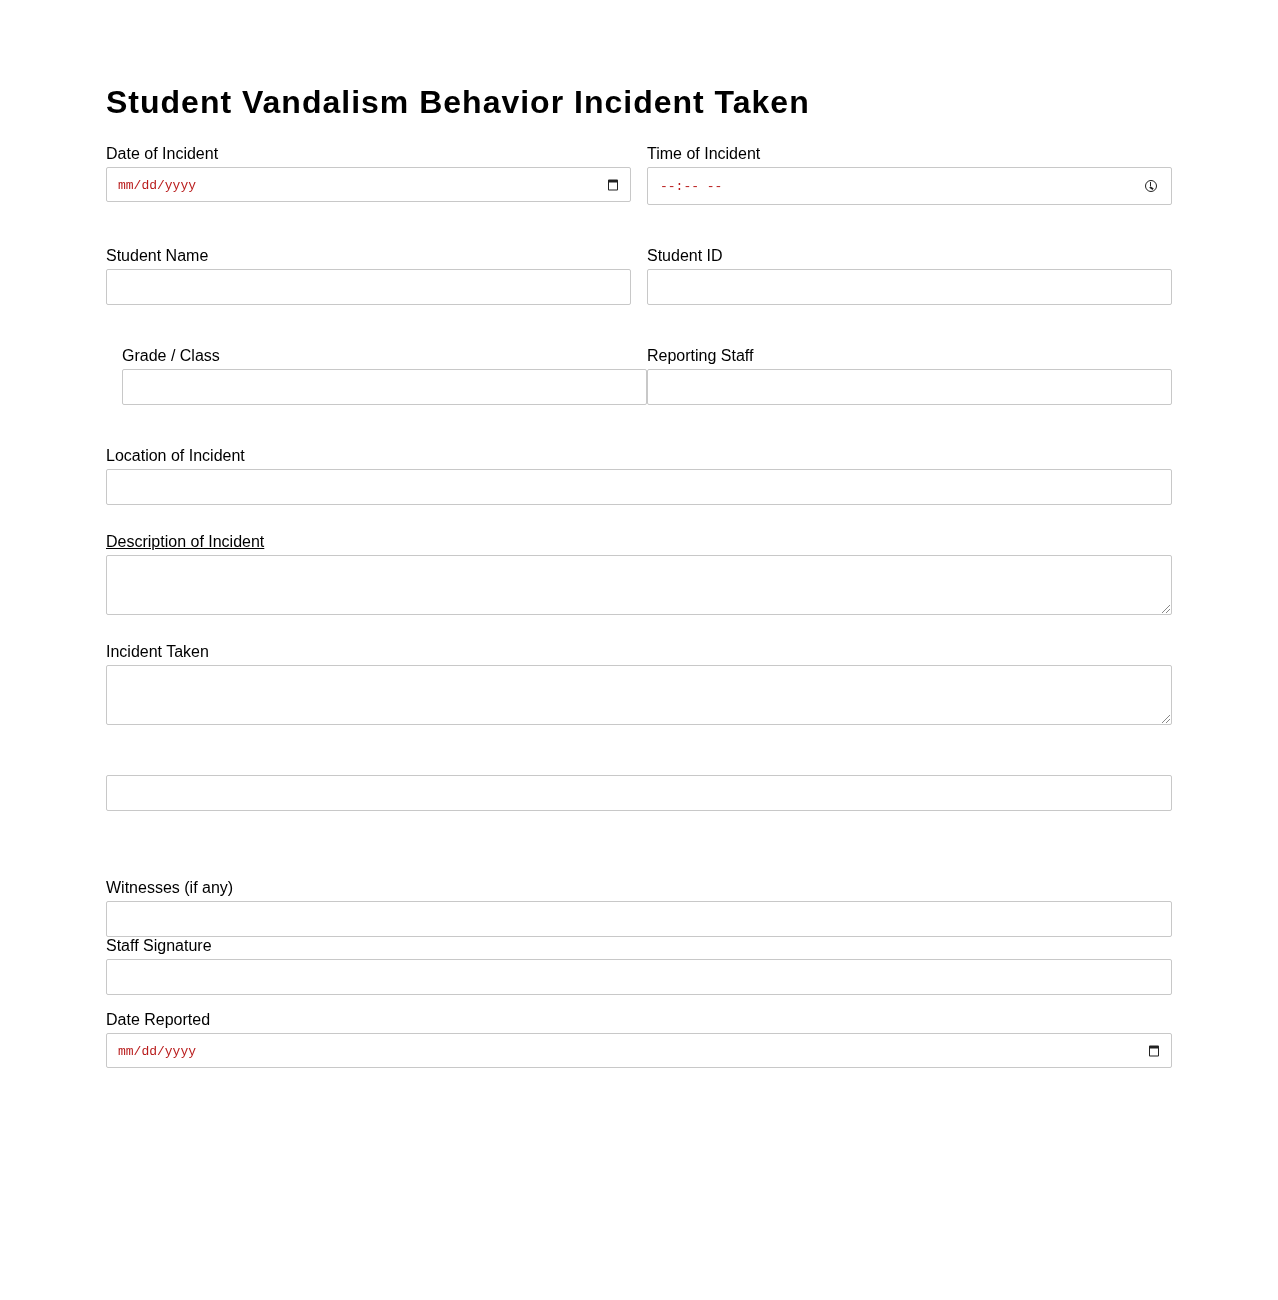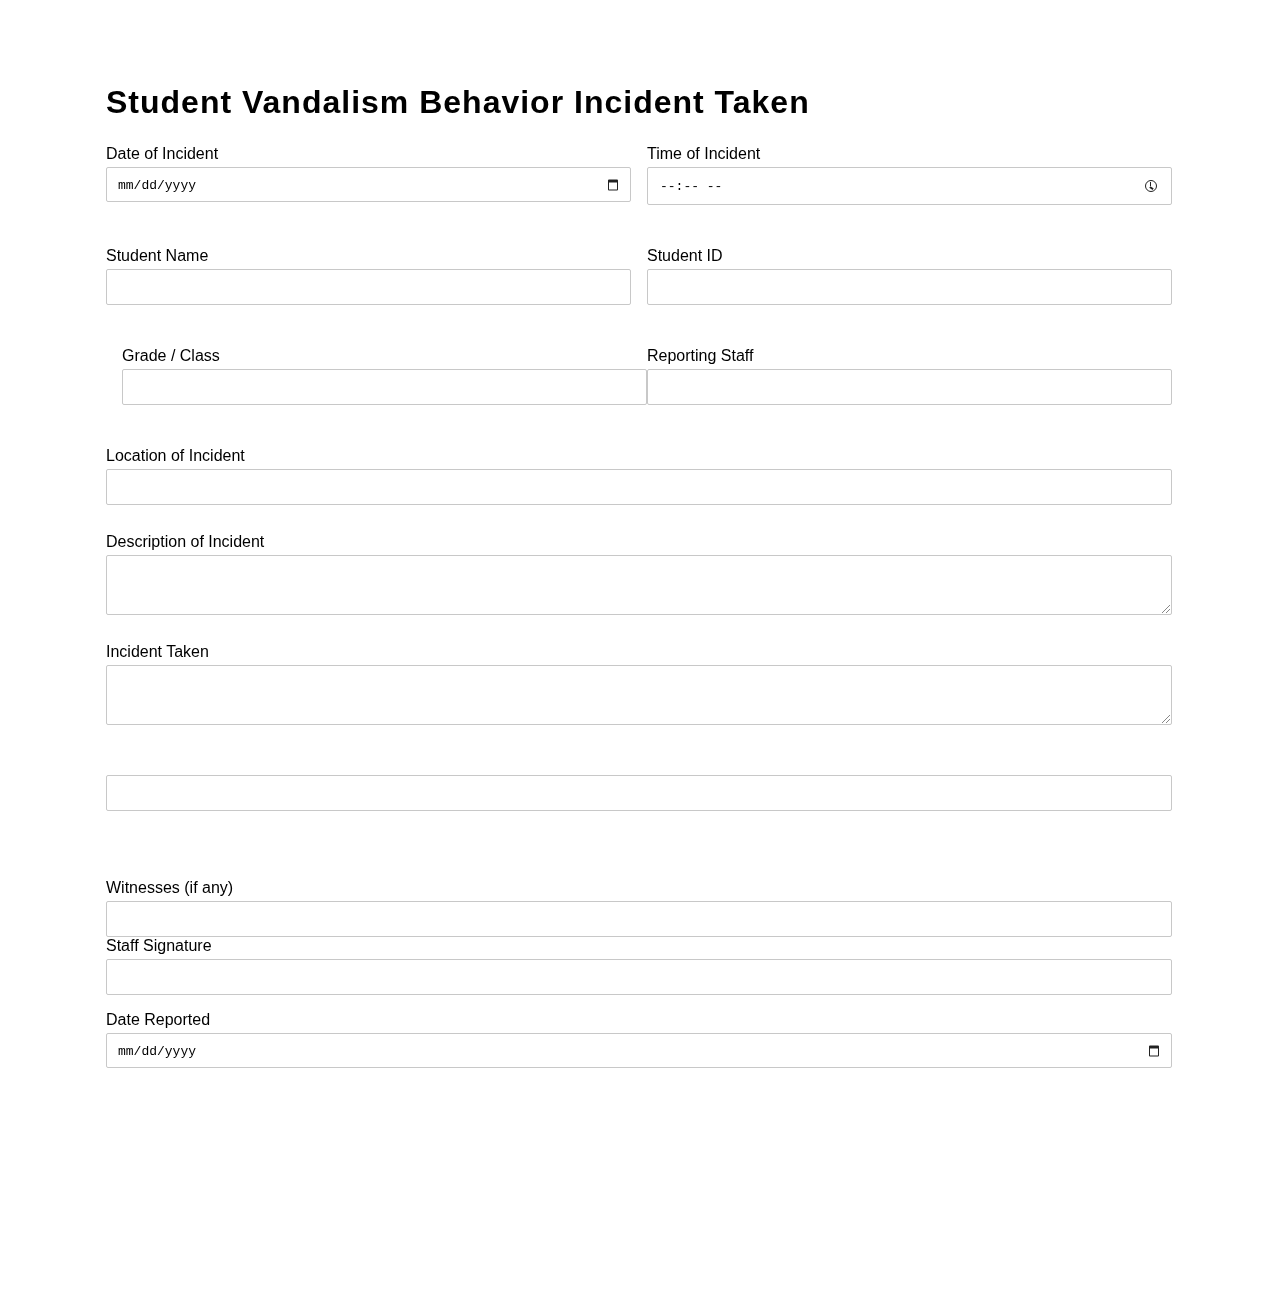--- a/index.html
+++ b/index.html
@@ -44,21 +44,21 @@
       position: absolute;
       left: 0;
       width: 100%;
       border: 1px solid #c8c8c8;
       border-radius: 2px;
       background: #fff;
     }
     .control.date, .control.time {
       font-family: "Liberation Mono", monospace;
       font-size: 13px;
-      color: #000000;
+      color: #b91c1c;
     }
     .ph {
       position: absolute;
       left: 11px;
       top: 50%;
       transform: translateY(-50%);
       white-space: nowrap;
       font-family: "Liberation Mono", monospace;
       font-size: 13px;
     }
@@ -155,21 +155,21 @@
   <div class="field" style="top:347px; left:541px; width:525px; height:58px;">
     <label class="label">Reporting Staff</label>
     <div class="control" style="top:22px; height:36px;"></div>
   </div>
 
   <div class="field" style="top:447px; left:0; width:1066px; height:58px;">
     <label class="label">Location of Incident</label>
     <div class="control" style="top:22px; height:36px;"></div>
   </div>
 
-  <div class="field" style="top:533px; left:0; width:1066px; height:82px;">
+  <div class="field" style="top:533px; left:0; width:1066px; height:82px;text-decoration:underline;">
     <label class="label">Description of Incident</label>
     <div class="control" style="top:22px; height:60px;">
       <span class="resize-grip"></span>
     </div>
   </div>
 
   <div class="field" style="top:643px; left:0; width:1066px; height:82px;">
     <label class="label">Incident Taken</label>
     <div class="control" style="top:22px; height:60px;">
       <span class="resize-grip"></span>

